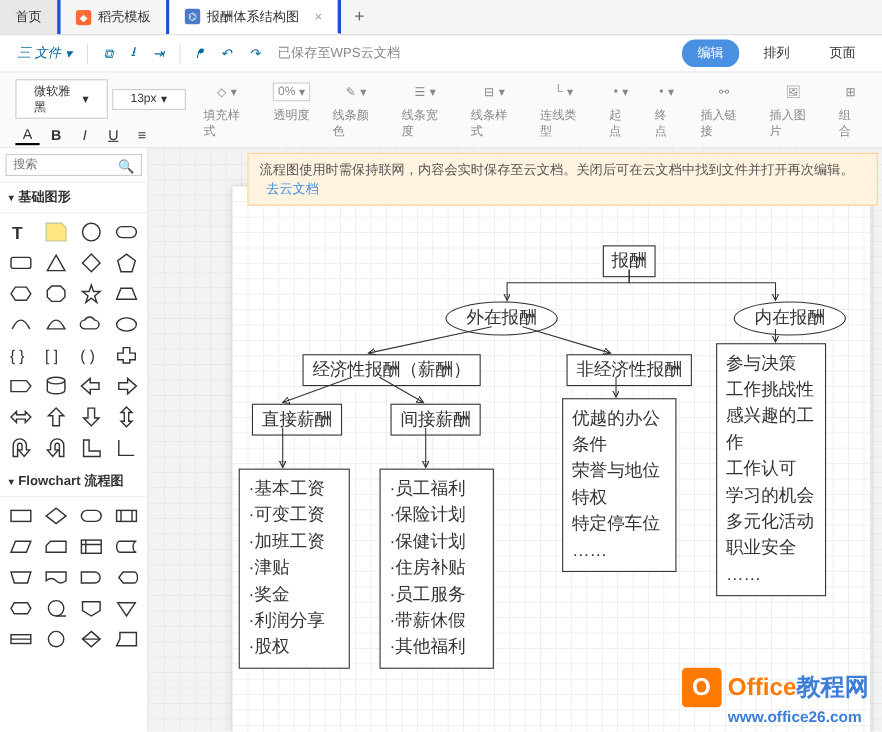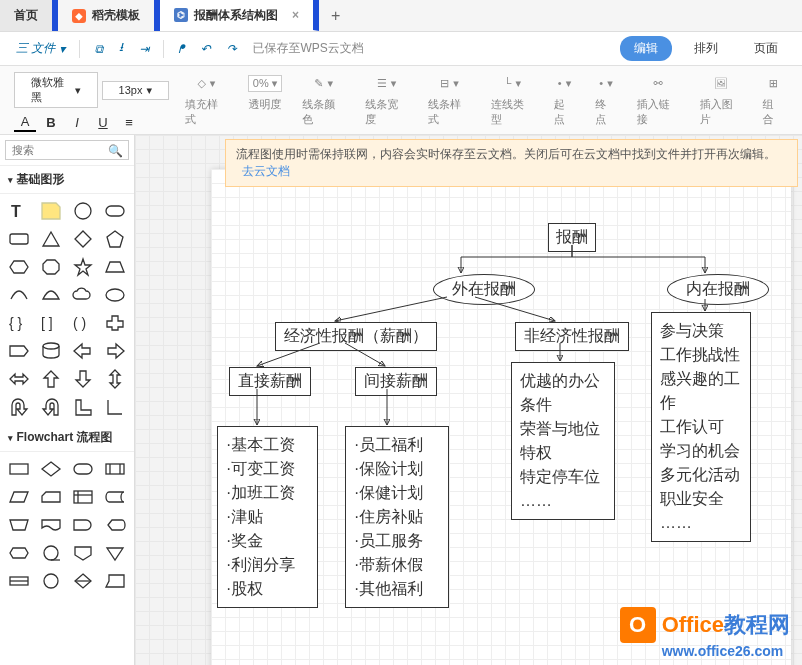--- a/index.html
+++ b/index.html
@@ -1,20 +1,20 @@
 <!DOCTYPE html>
 <html><head>
   <meta charset="utf-8">
   <style>
     * { margin: 0; padding: 0; box-sizing: border-box; font-family: "Microsoft YaHei", sans-serif; }
     body { width: 802px; height: 665px; overflow: hidden; background: #fff; font-size: 12px; color: #333; position: relative; }
 
     
     .tab-bar { display: flex; align-items: center; height: 32px; background: #f5f5f5; border-bottom: 1px solid #ddd; }
-    .tab { display: flex; align-items: center; gap: 6px; padding: 12px 14px; height: 100%; cursor: pointer; border-right: 6px solid #1d4ed8; font-weight: bold; }
+    .tab { display: flex; align-items: center; gap: 6px; padding: 12px 14px; height: 100%; cursor: pointer; border-right: 3px solid #1d4ed8; }
     .tab.home { background: #e8e8e8; }
     .tab.active { background: #fff; border-bottom: 1px solid #fff; }
     .tab-close { color: #999; margin-left: 8px; }
     .tab-icon { width: 14px; height: 14px; display: inline-flex; align-items: center; justify-content: center; }
     .tab-icon.orange { background: #ff6b35; border-radius: 3px; color: #fff; font-size: 9px; }
     .tab-icon.blue { background: #4a7bc8; border-radius: 2px; color: #fff; font-size: 9px; }
     .tab-add { padding: 0 12px; color: #666; font-size: 16px; }
 
     
     .toolbar { display: flex; align-items: center; height: 34px; padding: 0 10px; border-bottom: 1px solid #e0e0e0; gap: 4px; }
@@ -487,21 +487,21 @@
 
   <div class="canvas-wrap">
     <div class="canvas"></div>
     <div class="notice-bar">
       <span>流程图使用时需保持联网，内容会实时保存至云文档。关闭后可在云文档中找到文件并打开再次编辑。</span>
       <a>去云文档</a>
     </div>
     <div class="shadow-page"></div>
 
     <div class="node" style="left:413px; top:88px; width:48px;">报酬</div>
-    <div class="node ellipse" style="left:298px; top:139px;">外在报酬</div>
+    <div class="node ellipse" style="left:270px; top:139px;">外在报酬</div>
     <div class="node ellipse" style="left:532px; top:139px;">内在报酬</div>
     <div class="node" style="left:140px; top:187px;">经济性报酬（薪酬）</div>
     <div class="node" style="left:380px; top:187px;">非经济性报酬</div>
     <div class="node" style="left:94px; top:232px;">直接薪酬</div>
     <div class="node" style="left:220px; top:232px;">间接薪酬</div>
     <div class="node list" style="left:82px; top:291px; width:101px; white-space:pre-line;">·基本工资
 ·可变工资
 ·加班工资
 ·津贴
 ·奖金

